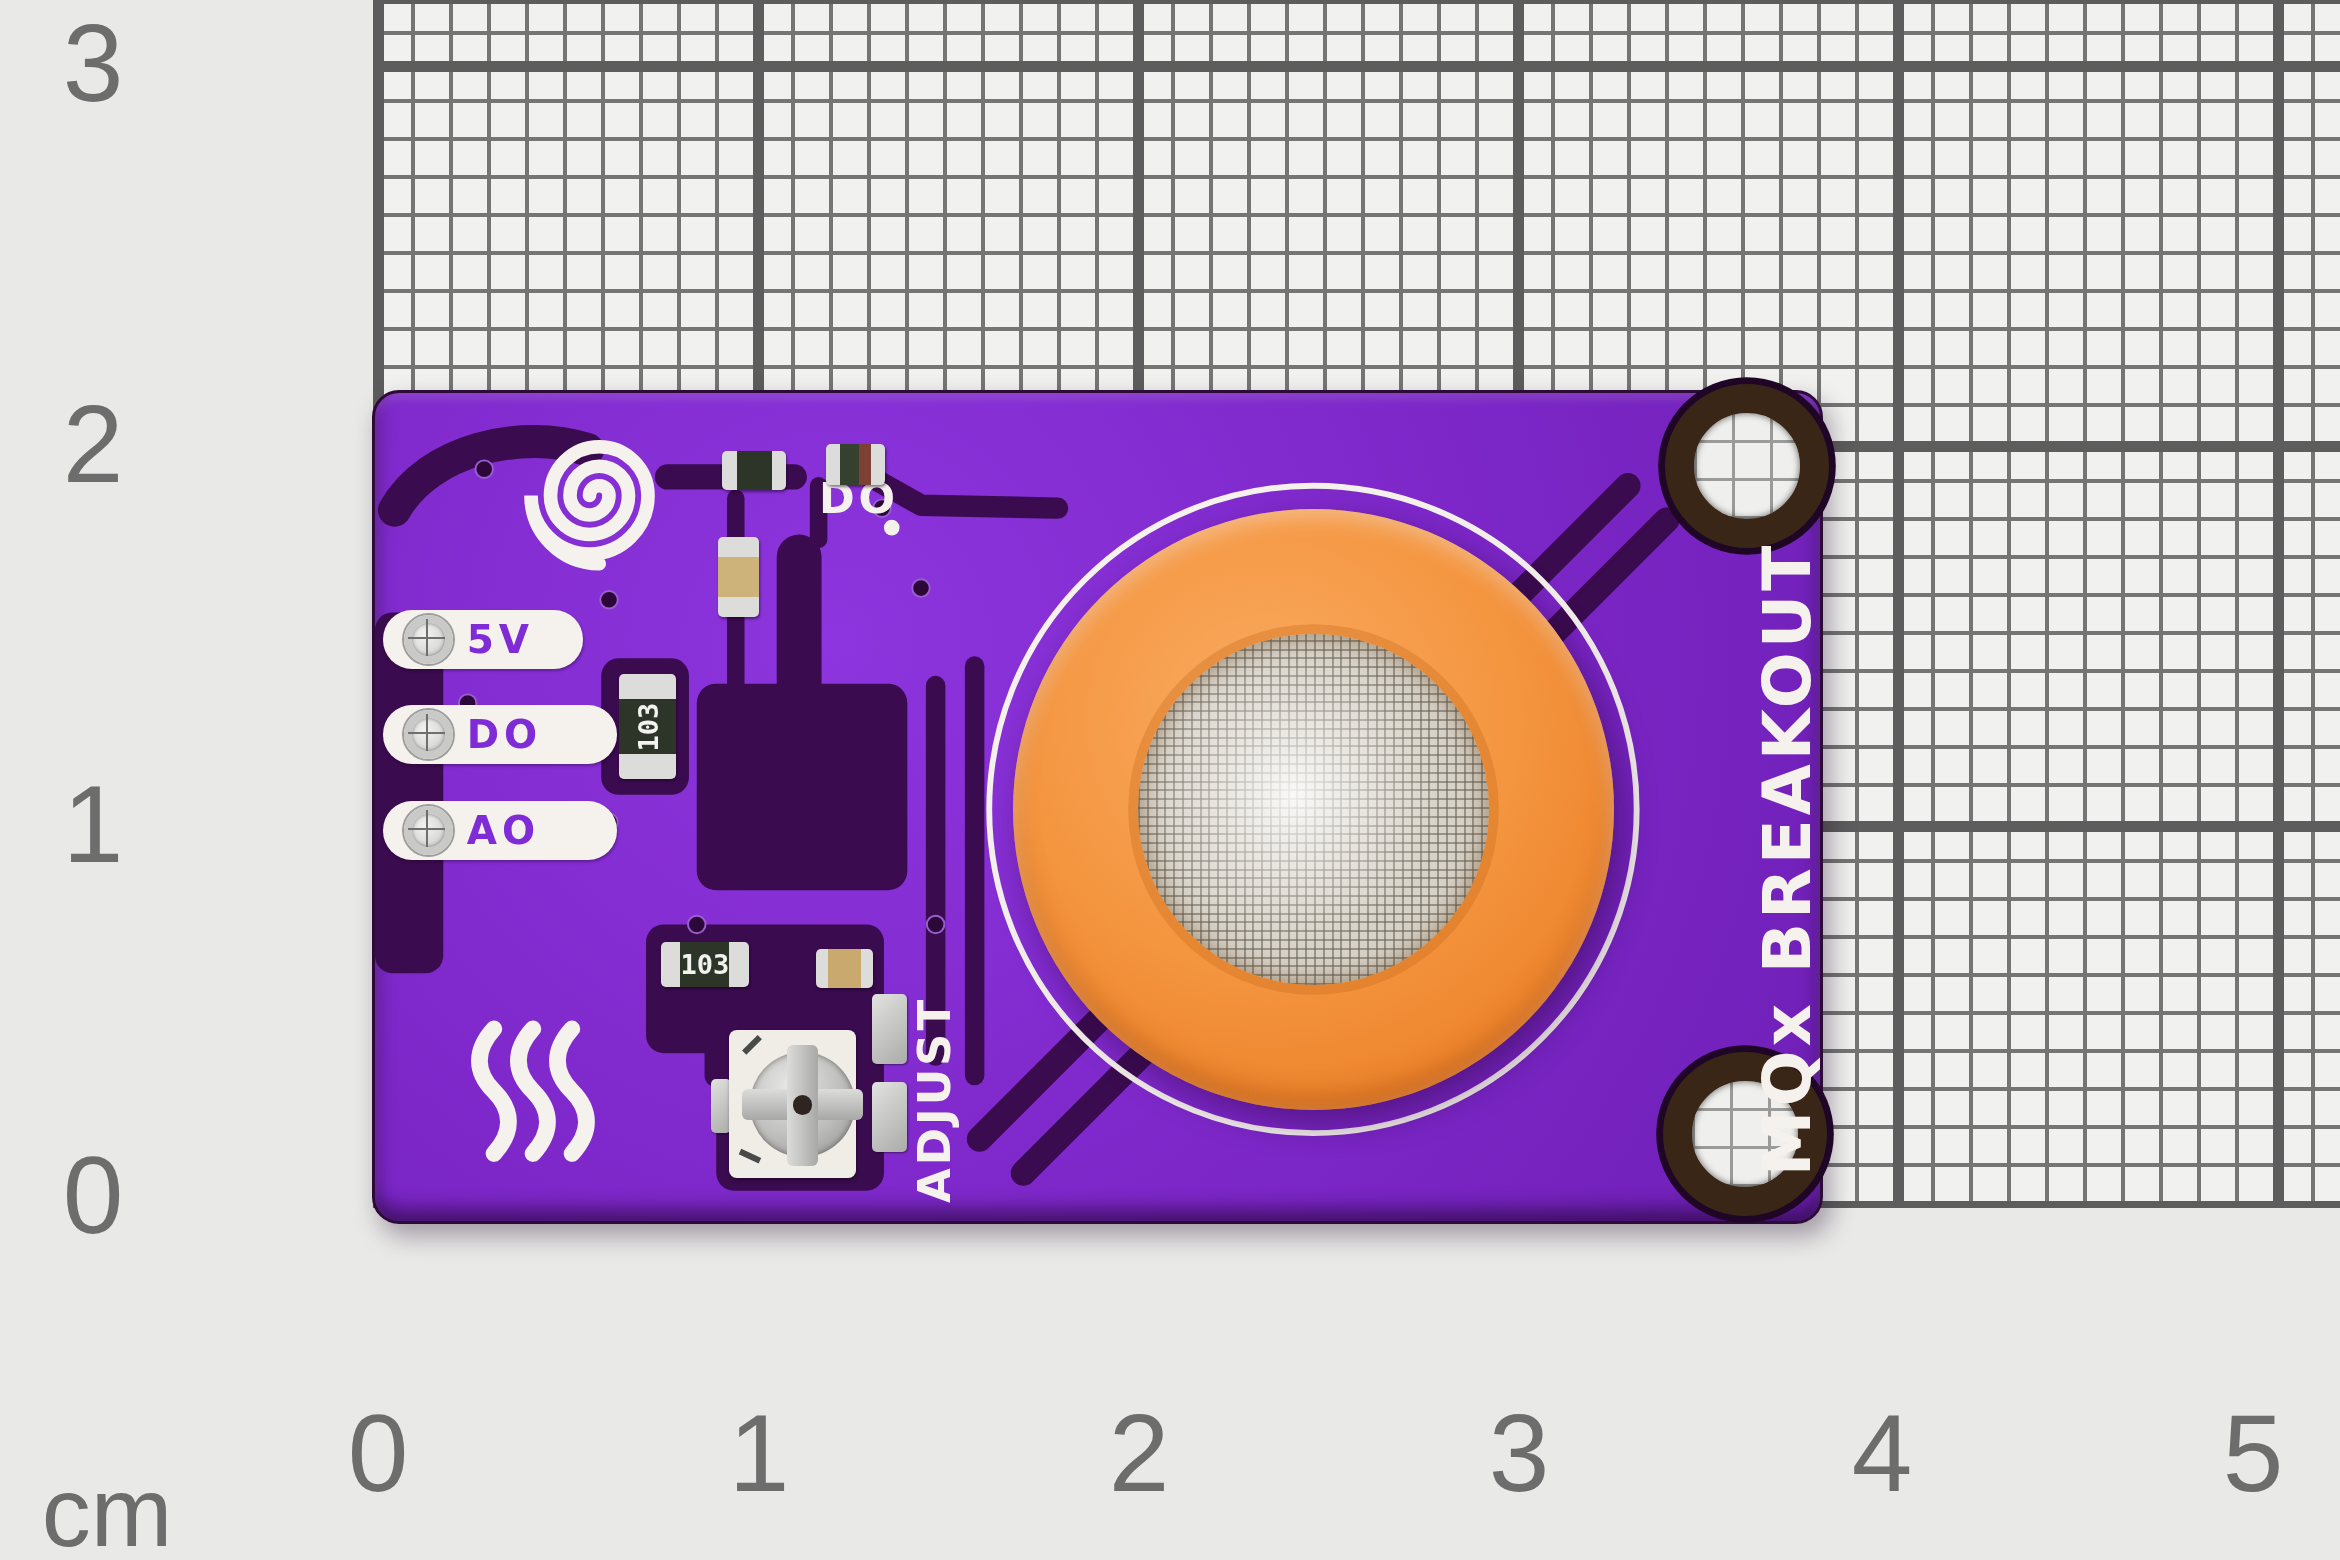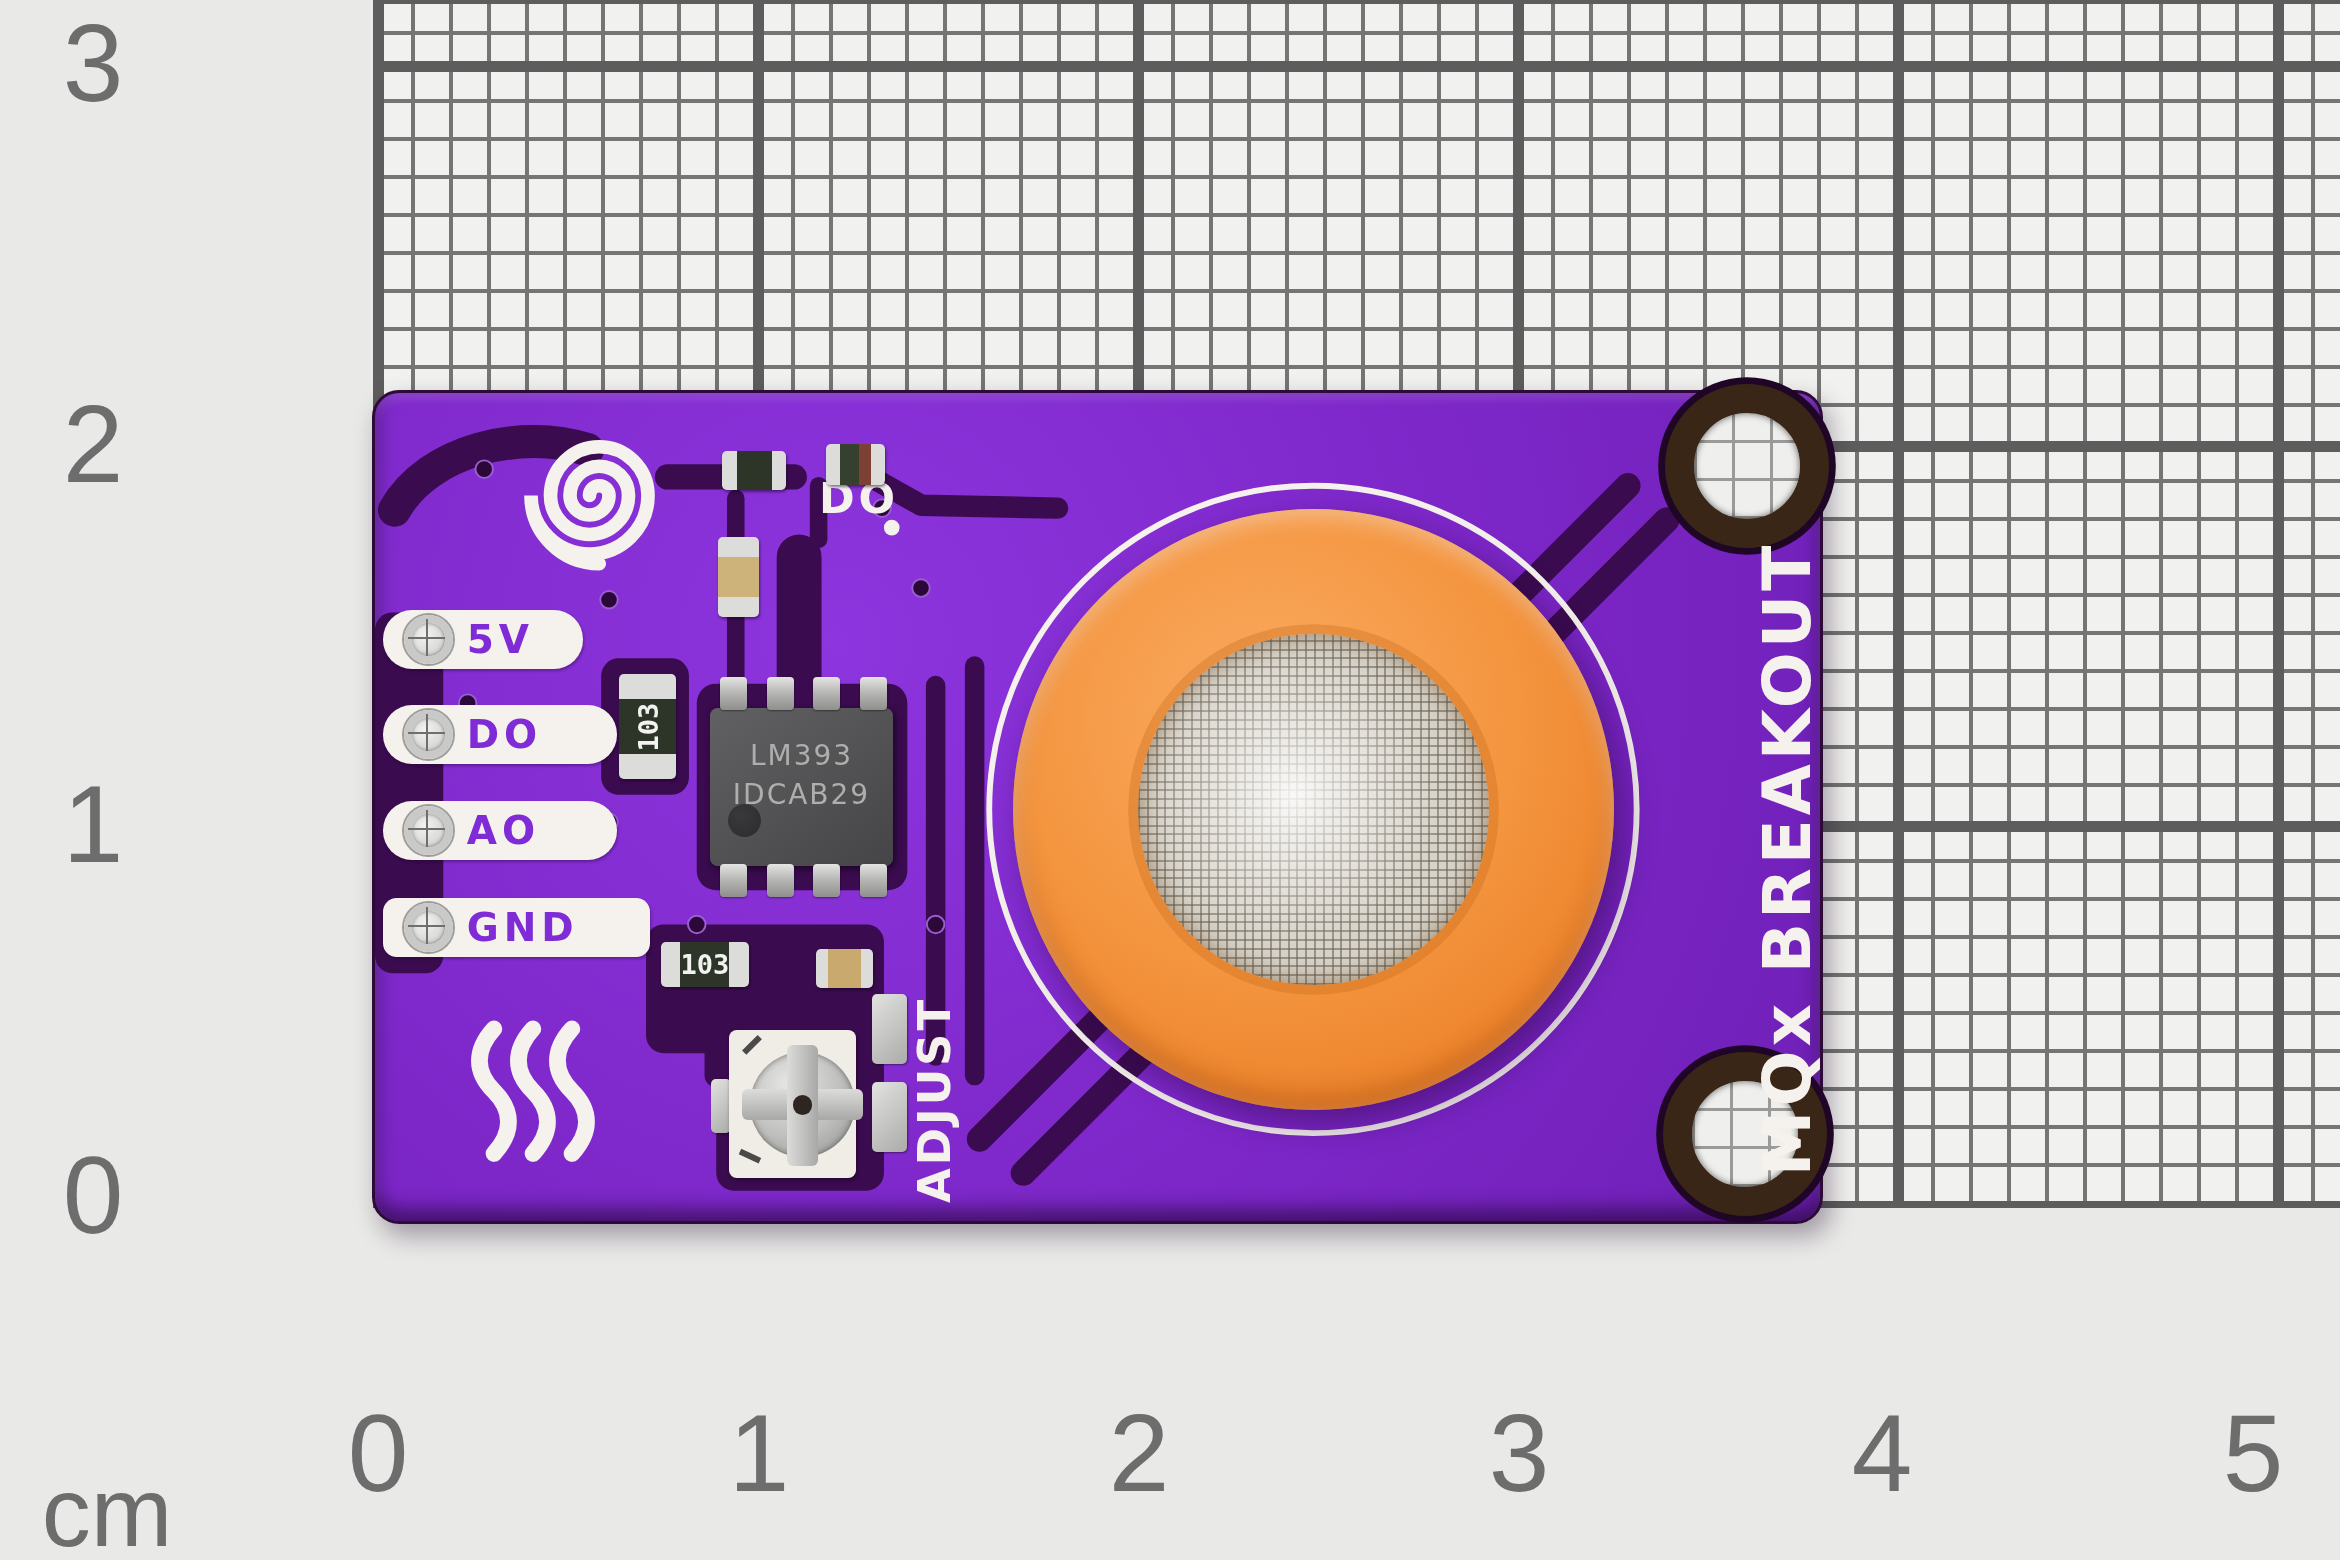--- a/index.html
+++ b/index.html
@@ -183,33 +183,20 @@
   <div class="smd" style="left:244px;top:281px;width:57px;height:105px;background:linear-gradient(180deg,#dcdcda 0 25px,#2c3527 25px 80px,#dcdcda 80px);">
     <span class="smd-text rot" style="left:50%;top:50%;position:absolute;width:auto;height:auto;">103</span>
   </div>
 
   <div class="smd" style="left:286px;top:549px;width:88px;height:45px;background:linear-gradient(90deg,#dcdcda 0 19.5px,#2c3527 19.5px 68px,#dcdcda 68px);">
     <span class="smd-text">103</span>
   </div>
 
   <div class="smd" style="left:441px;top:556px;width:57px;height:39px;background:linear-gradient(90deg,#dcdcda 0 11.7px,#c9a96e 11.7px 45px,#dcdcda 45px);"></div>
 
-  <div class="chip">
-    <div class="chip-pin" style="left:9.8px;top:-31px"></div>
-    <div class="chip-pin" style="left:57px;top:-31px"></div>
-    <div class="chip-pin" style="left:103px;top:-31px"></div>
-    <div class="chip-pin" style="left:150px;top:-31px"></div>
-    <div class="chip-pin" style="left:9.8px;bottom:-31px"></div>
-    <div class="chip-pin" style="left:57px;bottom:-31px"></div>
-    <div class="chip-pin" style="left:103px;bottom:-31px"></div>
-    <div class="chip-pin" style="left:150px;bottom:-31px"></div>
-    <span class="chip-line" style="top:31px">LM393</span>
-    <span class="chip-line" style="top:70px">IDCAB29</span>
-    <div class="chip-dimple"></div>
-  </div>
 
   <div class="pad" style="left:336px;top:686px;width:19.5px;height:54px"></div>
   <div class="pad" style="left:497px;top:601px;width:35px;height:70px"></div>
   <div class="pad" style="left:497px;top:689px;width:35px;height:70px"></div>
   <div class="pot-base">
     <div class="pot-mark" style="left:11.7px;top:11.7px;width:21.5px;height:5.9px;transform:rotate(-45deg)"></div>
     <div class="pot-mark" style="left:9.8px;top:123px;width:21.5px;height:5.9px;transform:rotate(25deg)"></div>
     <div class="pot-rotor">
       <div class="pot-cross-h"></div>
       <div class="pot-cross-v"></div>
@@ -224,24 +211,20 @@
     <span class="pin-text">5V</span>
   </div>
   <div class="pin-pill" style="top:312px;width:234px">
     <div class="pin-hole"></div>
     <span class="pin-text">DO</span>
   </div>
   <div class="pin-pill" style="top:408px;width:234px">
     <div class="pin-hole"></div>
     <span class="pin-text">AO</span>
   </div>
-  <div class="pin-pill" style="top:505px;width:267px;border-radius:13.7px">
-    <div class="pin-hole"></div>
-    <span class="pin-text">GND</span>
-  </div>
 
   <div class="sensor">
     <div class="mesh"></div>
   </div>
 
   <div class="mount-hole" style="left:1290px;top:-8.8px"></div>
   <div class="mount-hole" style="left:1288px;top:659px"></div>
 
   <span class="silk rot" style="left:1412px;top:466px;font-size:66px;letter-spacing:3.9px;">MQx BREAKOUT</span>
 </div>

